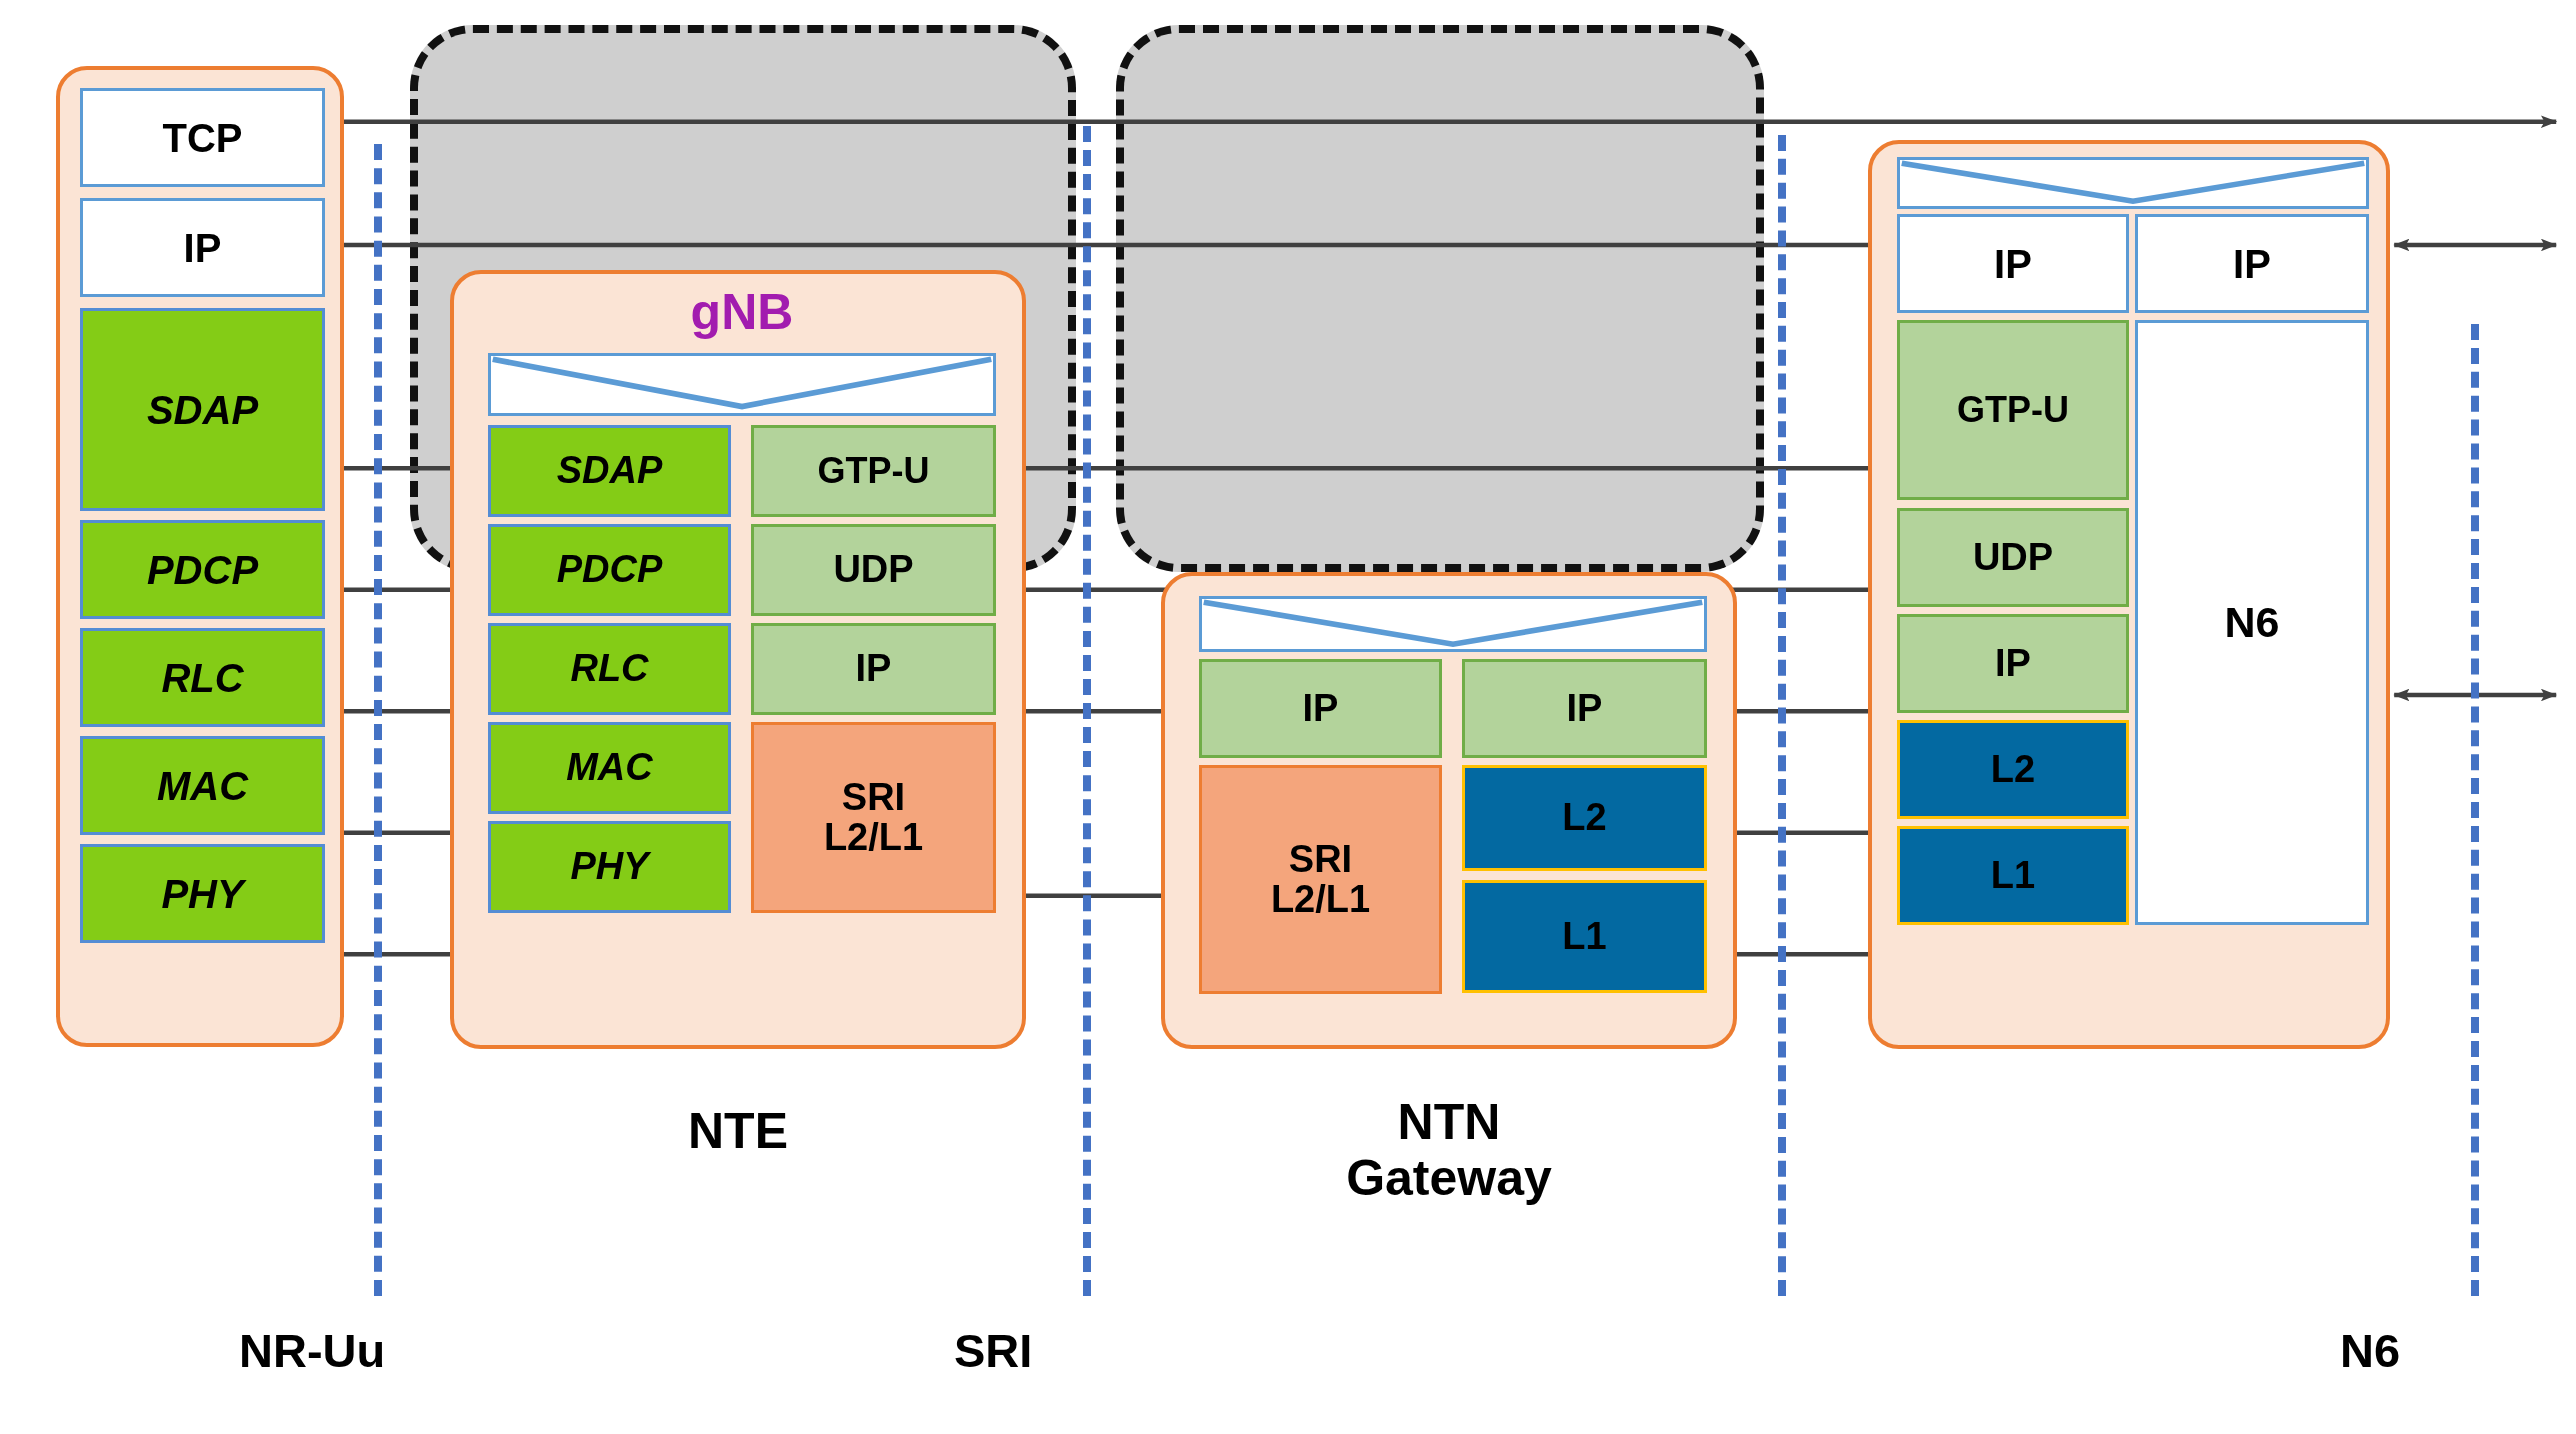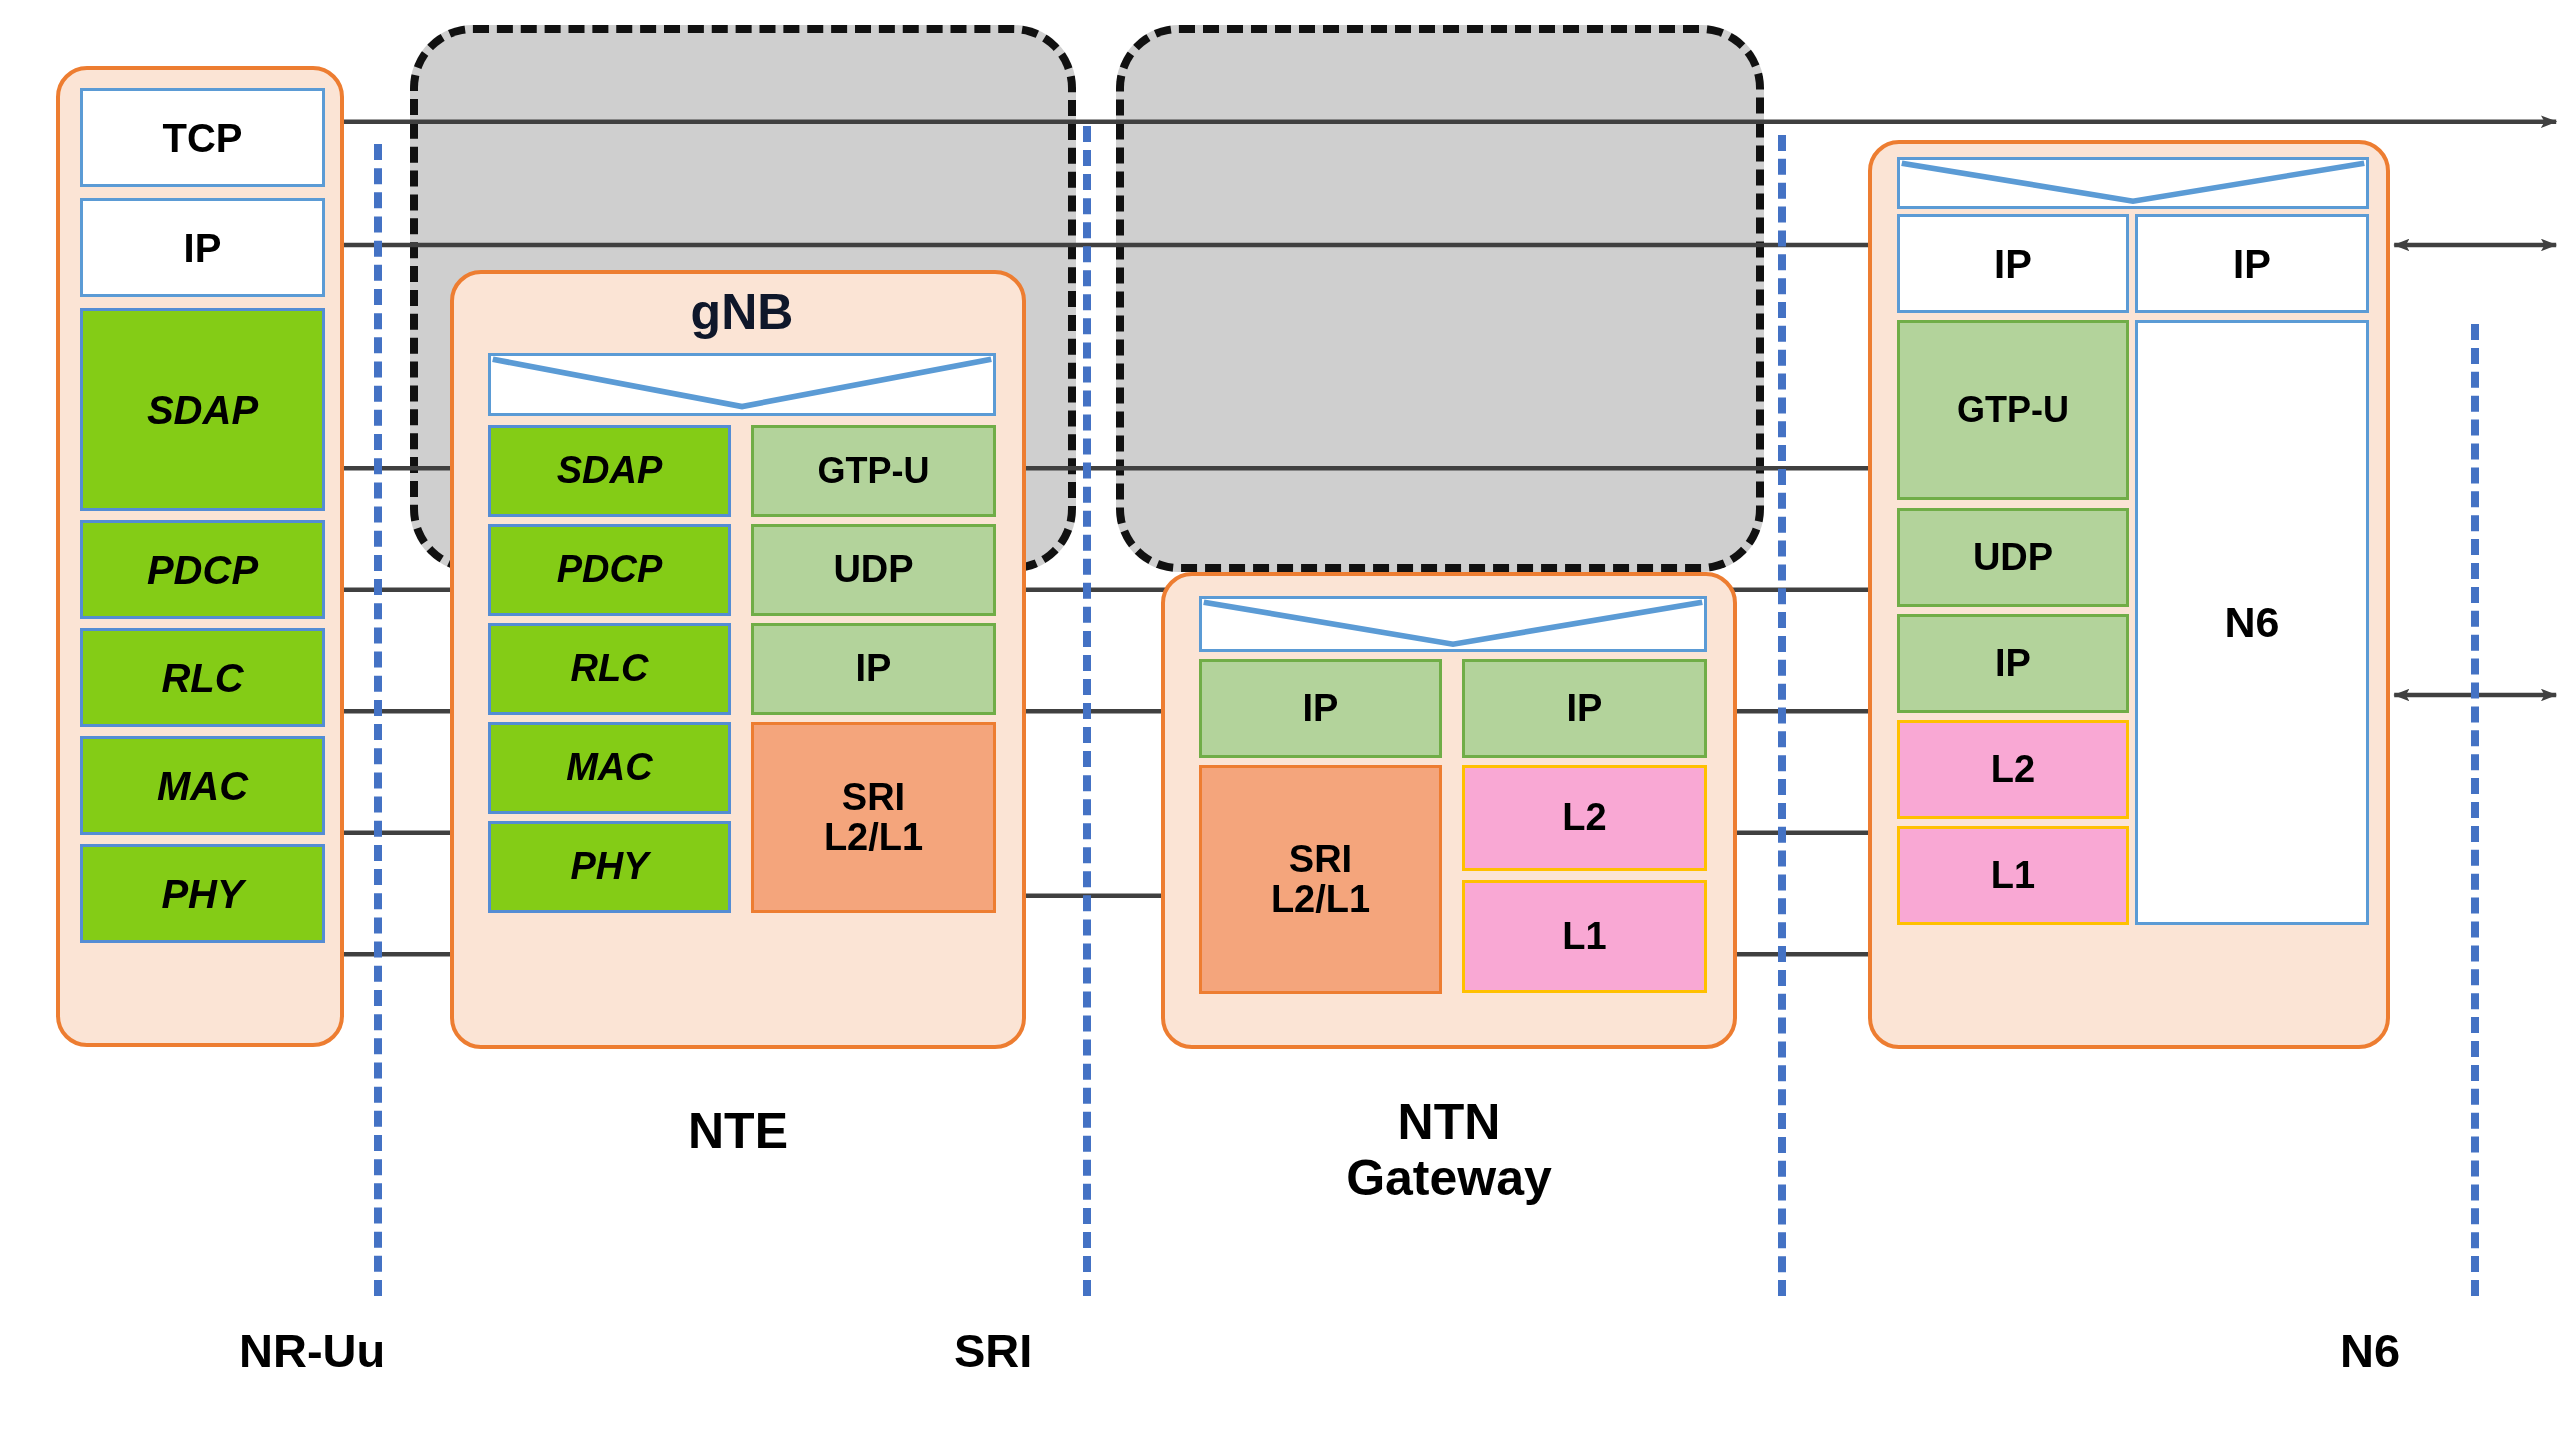--- a/index.html
+++ b/index.html
@@ -36,37 +36,37 @@
     text-align:center;
     font-weight:bold;
     color:#000000;
     line-height:1.05;
     white-space:pre-line;
   }
   .lay-white{background:#FFFFFF;border:3.6px solid #5B9BD5;}
   .lay-blue {background:#84cc16;border:3.6px solid #548DD4;font-style:italic;}
   .lay-green{background:#B3D39B;border:3.6px solid #70AD47;}
   .lay-orange{background:#F4A57C;border:3.6px solid #ED7D31;}
-  .lay-yellow{background:#f9a8d4;border:3.6px solid #FFC000;}
+  .lay-yellow{background:#0369a1;border:3.6px solid #FFC000;}
 
   
   .relay{
     position:absolute;box-sizing:border-box;
     background:#FFFFFF;border:3.6px solid #5B9BD5;
   }
   .relay svg{display:block;width:100%;height:100%;}
 
   
   .caption{
     position:absolute;text-align:center;font-weight:bold;color:#000000;
     line-height:1.12;white-space:pre-line;
   }
   
   .inner-title{
-    position:absolute;text-align:center;font-weight:bold;color:#0f172a;
+    position:absolute;text-align:center;font-weight:bold;color:#a21caf;
   }
 
   
   .refline{
     position:absolute;width:0;border-left:8px dashed #4472C4;
   }
   .refline-label{
     position:absolute;text-align:left;font-weight:bold;color:#000000;
   }
 

